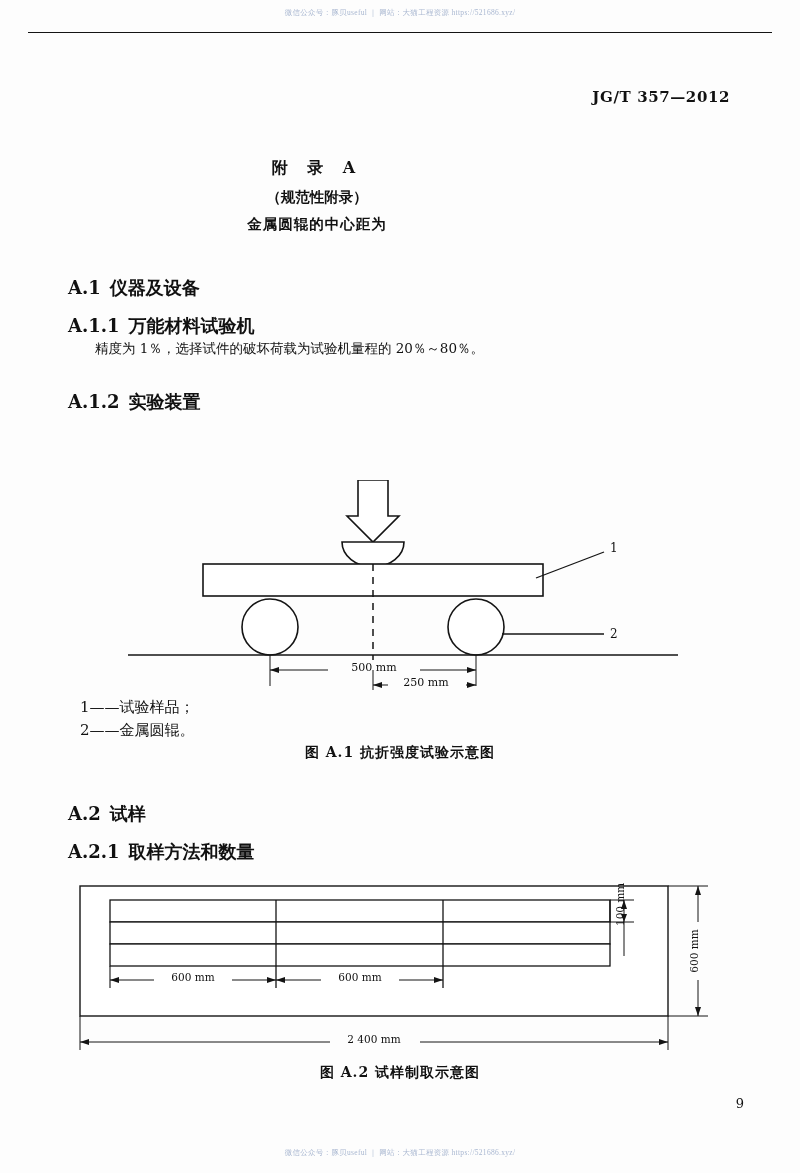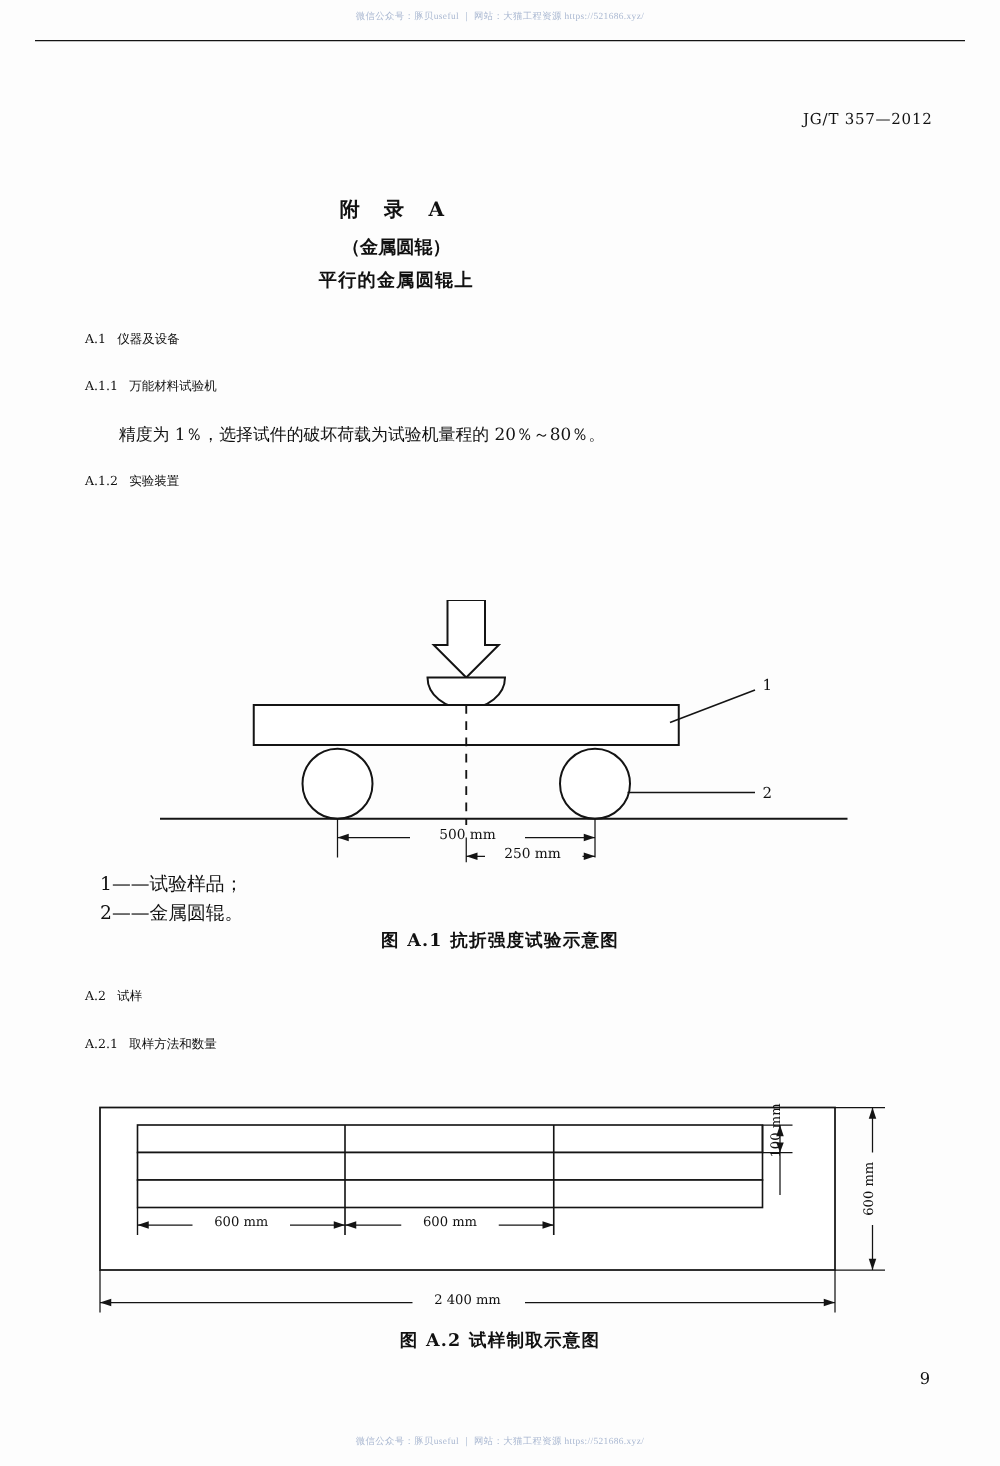--- a/index.html
+++ b/index.html
@@ -40,25 +40,25 @@
   .header-rule {
     position: absolute;
     left: 28px;
     top: 32px;
     width: 744px;
     height: 0;
     border-top: 1.4px solid #141414;
   }
   .header-code {
     position: absolute;
-    right: 54px;
+    right: 70px;
     top: 88px;
     font-family: "DejaVu Serif", "Liberation Serif", serif;
-    font-weight: normal;
-    font-size: 12px;
+    font-weight: bold;
+    font-size: 15px;
     letter-spacing: .6px;
     white-space: nowrap;
   }
 
   
   .annex-title,
   .annex-kind,
   .annex-name {
     position: absolute;
     left: 0;
@@ -79,23 +79,24 @@
   .annex-name {
     top: 215px;
     font-size: 14.5px;
     letter-spacing: 1px;
   }
 
   
   .clause {
     position: absolute;
     left: 68px;
-    font-weight: normal;
-    font-size: 10px;
-    white-space: nowrap;
+    font-weight: bold;
+    font-size: 18px;
+    white-space: nowrap;
+    margin-top: 12px;
   }
   .clause .num { margin-right: 9px; }
 
   .para {
     position: absolute;
     left: 68px;
     width: 668px;
     font-size: 13.5px;
     line-height: 25px;
     text-align: justify;
@@ -155,22 +156,22 @@
 <body>
 
 <div class="page">
 
   <div class="watermark watermark-top">微信公众号：豚贝useful ｜ 网站：大猫工程资源 https://521686.xyz/</div>
 
   <div class="header-rule"></div>
   <div class="header-code">JG/T 357—2012</div>
 
   <div class="annex-title">附 录 A</div>
-  <div class="annex-kind">（金属圆辊）</div>
-  <div class="annex-name">平行的金属圆辊上</div>
+  <div class="annex-kind">（规范性附录）</div>
+  <div class="annex-name">金属圆辊的中心距为</div>
 
   <div class="clause" style="top:264px">
     <span class="num">A.1</span><span>仪器及设备</span>
   </div>
 
   <div class="clause" style="top:302px">
     <span class="num">A.1.1</span><span>万能材料试验机</span>
   </div>
   <div class="para" style="top:336px">精度为 1％，选择试件的破坏荷载为试验机量程的 20％～80％。</div>
 

